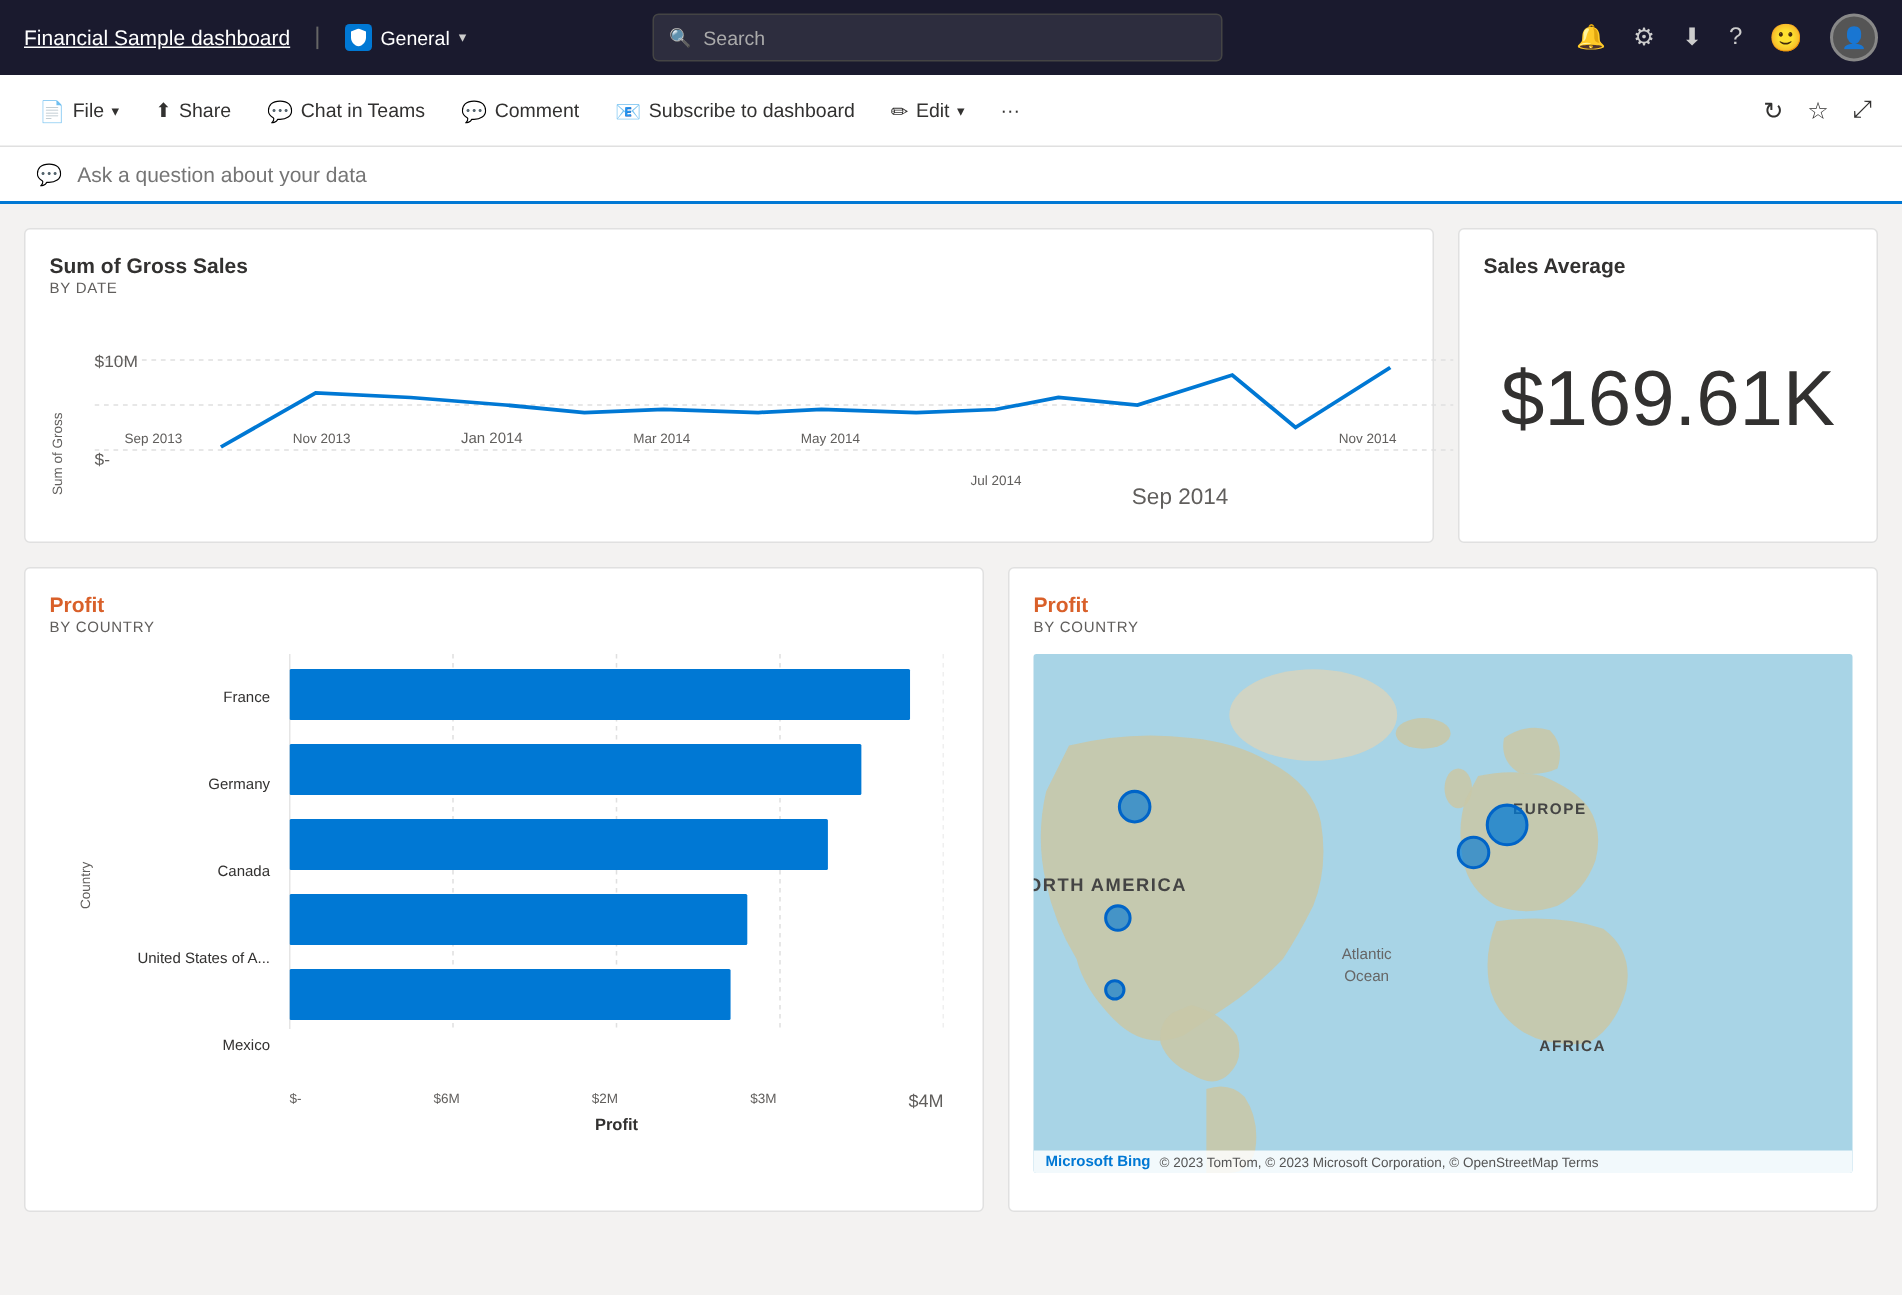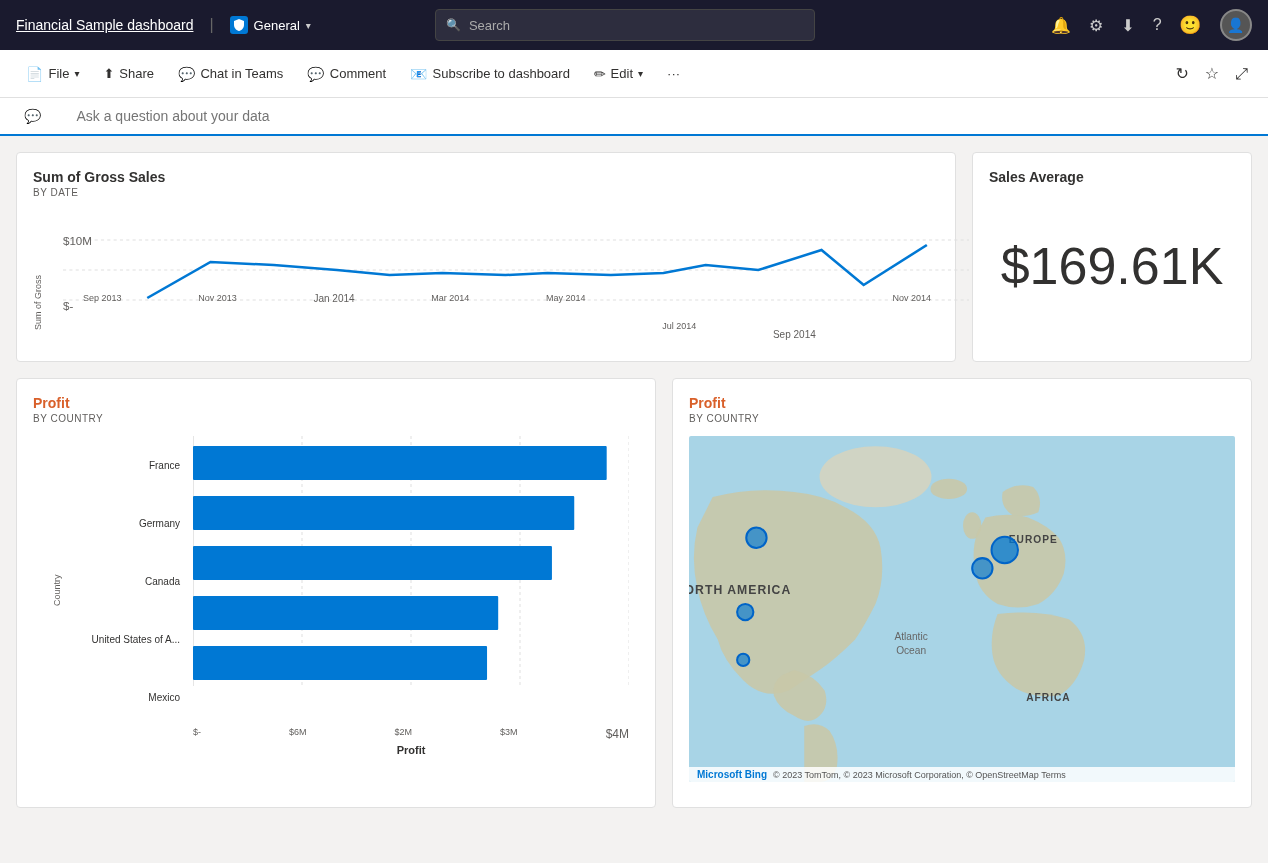--- a/index.html
+++ b/index.html
@@ -146,21 +146,20 @@
       align-items: center;
       gap: 10px;
     }
     .qa-bar input {
       border: none;
       outline: none;
       font-size: 14px;
       color: #333;
       width: 350px;
       background: transparent;
-      margin-left: 25px;
     }
     .qa-icon { color: #0078d4; font-size: 14px; }
 
     
     .dashboard-content {
       padding: 16px;
       display: flex;
       flex-direction: column;
       gap: 16px;
     }
@@ -409,21 +408,21 @@
           <polyline points="80,88 140,52 200,55 260,60 310,65 360,63 420,65 460,63 520,65 570,63 610,55 660,60 720,40 760,75 820,35" fill="none" stroke="#0078d4" stroke-width="2.5"></polyline>
         </svg>
 
         <div style="position:absolute;left:50px;right:8px;bottom:0;display:flex;justify-content:space-between;" data-interactable="false">
           <span class="x-tick" data-interactable="false" style="font-size:9px;color:#605e5c;">Sep 2013</span>
           <span class="x-tick" data-interactable="false" style="font-size:9px;color:#605e5c;">Nov 2013</span>
           <span class="x-tick" data-interactable="false" style="font-size:10px;color:#605e5c;">Jan 2014</span>
           <span class="x-tick" data-interactable="false" style="font-size:9px;color:#605e5c;">Mar 2014</span>
           <span class="x-tick" data-interactable="false" style="font-size:9px;color:#605e5c;">May 2014</span>
           <span class="x-tick" data-interactable="false" style="font-size:9px;color:#605e5c;margin-top:28px;">Jul 2014</span>
-          <span class="x-tick" data-interactable="false" style="font-size:10px;color:#605e5c;margin-top:36px;">Sep 2014</span>
+          <span class="x-tick" data-interactable="false" style="font-size:15px;color:#605e5c;margin-top:36px;">Sep 2014</span>
           <span class="x-tick" data-interactable="false" style="font-size:9px;color:#605e5c;">Nov 2014</span>
         </div>
       </div>
     </div>
 
     <div class="tile sales-avg-tile" data-interactable="false">
       <div class="tile-title" data-interactable="false">Sales Average</div>
       <div class="sales-avg-value" data-interactable="false">$169.61K</div>
     </div>
   </div>

